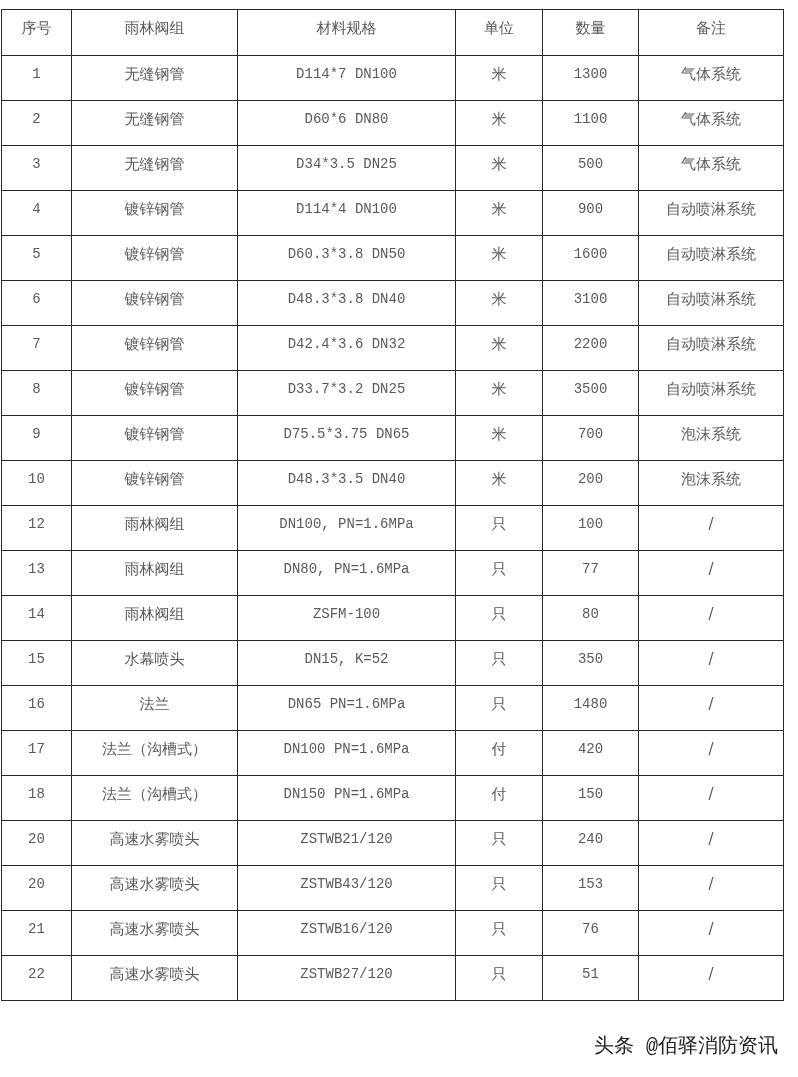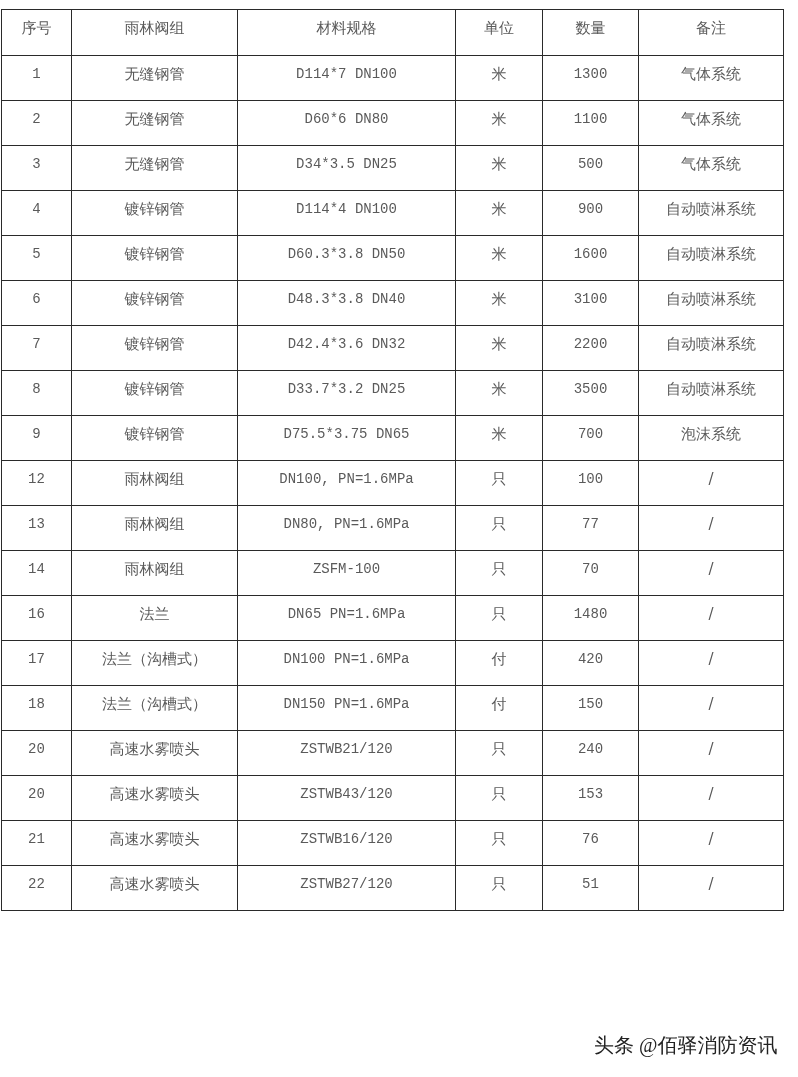--- a/index.html
+++ b/index.html
@@ -53,21 +53,21 @@
     col.c-unit { width: 87px; }
     col.c-qty { width: 96px; }
     col.c-note { width: 145px; }
 
     .watermark {
       position: absolute;
       left: 594px;
       top: 1032px;
       font-size: 20px;
       color: #222222;
-      font-family: Liberation Serif, serif;
+      font-family: Liberation Mono, monospace;
       text-shadow: 0 0 2px #ffffff, 0 0 3px #ffffff, 1px 1px 1px rgba(255,255,255,0.9);
       white-space: nowrap;
       letter-spacing: 0px;
     }
   </style>
 </head>
 <body>
 
 <div class="table-wrap">
   <table>
@@ -277,20 +277,40 @@
           </td>
           <td>
             <span class="mono">700</span>
           </td>
           <td>
             <span>泡沫系统</span>
           </td>
         </tr>
         <tr>
           <td>
+            <span class="mono">10</span>
+          </td>
+          <td>
+            <span>镀锌钢管</span>
+          </td>
+          <td>
+            <span class="mono">D48.3*3.5 DN40</span>
+          </td>
+          <td>
+            <span>米</span>
+          </td>
+          <td>
+            <span class="mono">200</span>
+          </td>
+          <td>
+            <span>泡沫系统</span>
+          </td>
+        </tr>
+        <tr>
+          <td>
             <span class="mono">12</span>
           </td>
           <td>
             <span>雨林阀组</span>
           </td>
           <td>
             <span class="mono">DN100, PN=1.6MPa</span>
           </td>
           <td>
             <span>只</span>
@@ -329,21 +349,41 @@
           <td>
             <span>雨林阀组</span>
           </td>
           <td>
             <span class="mono">ZSFM-100</span>
           </td>
           <td>
             <span>只</span>
           </td>
           <td>
-            <span class="mono">70</span>
+            <span class="mono">80</span>
+          </td>
+          <td>
+            <span>/</span>
+          </td>
+        </tr>
+        <tr>
+          <td>
+            <span class="mono">15</span>
+          </td>
+          <td>
+            <span>水幕喷头</span>
+          </td>
+          <td>
+            <span class="mono">DN15, K=52</span>
+          </td>
+          <td>
+            <span>只</span>
+          </td>
+          <td>
+            <span class="mono">350</span>
           </td>
           <td>
             <span>/</span>
           </td>
         </tr>
         <tr>
           <td>
             <span class="mono">16</span>
           </td>
           <td>

